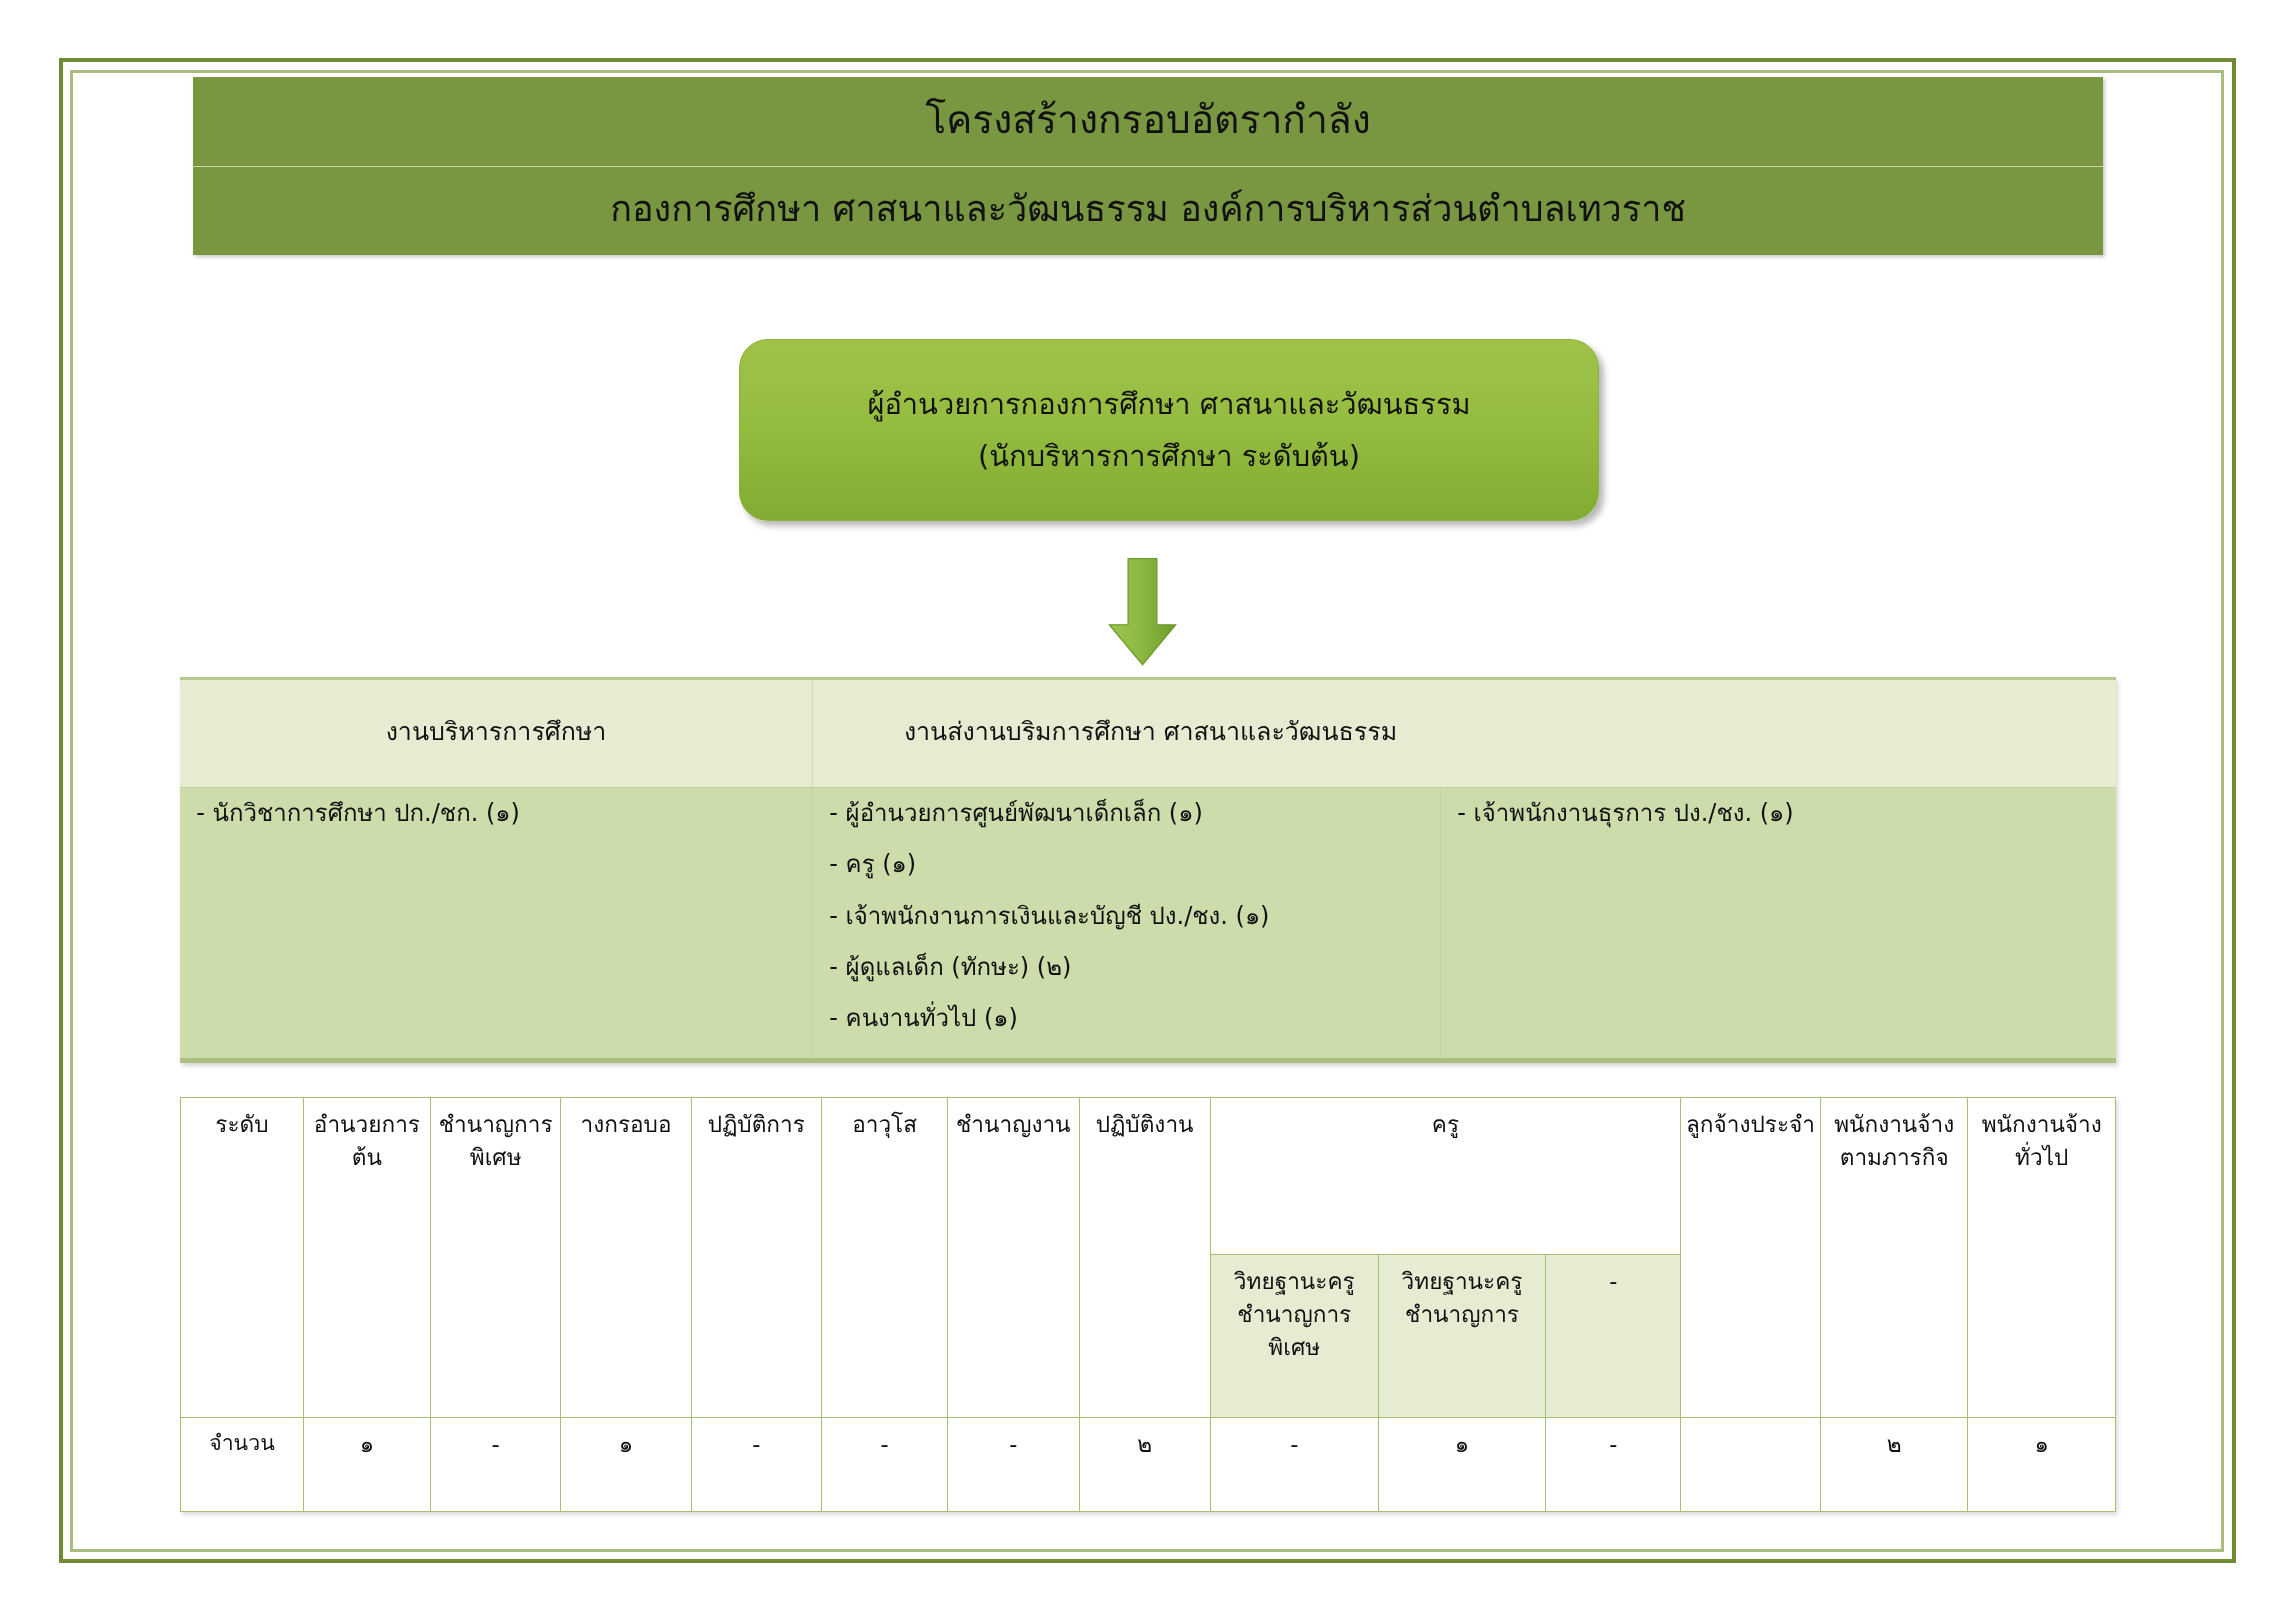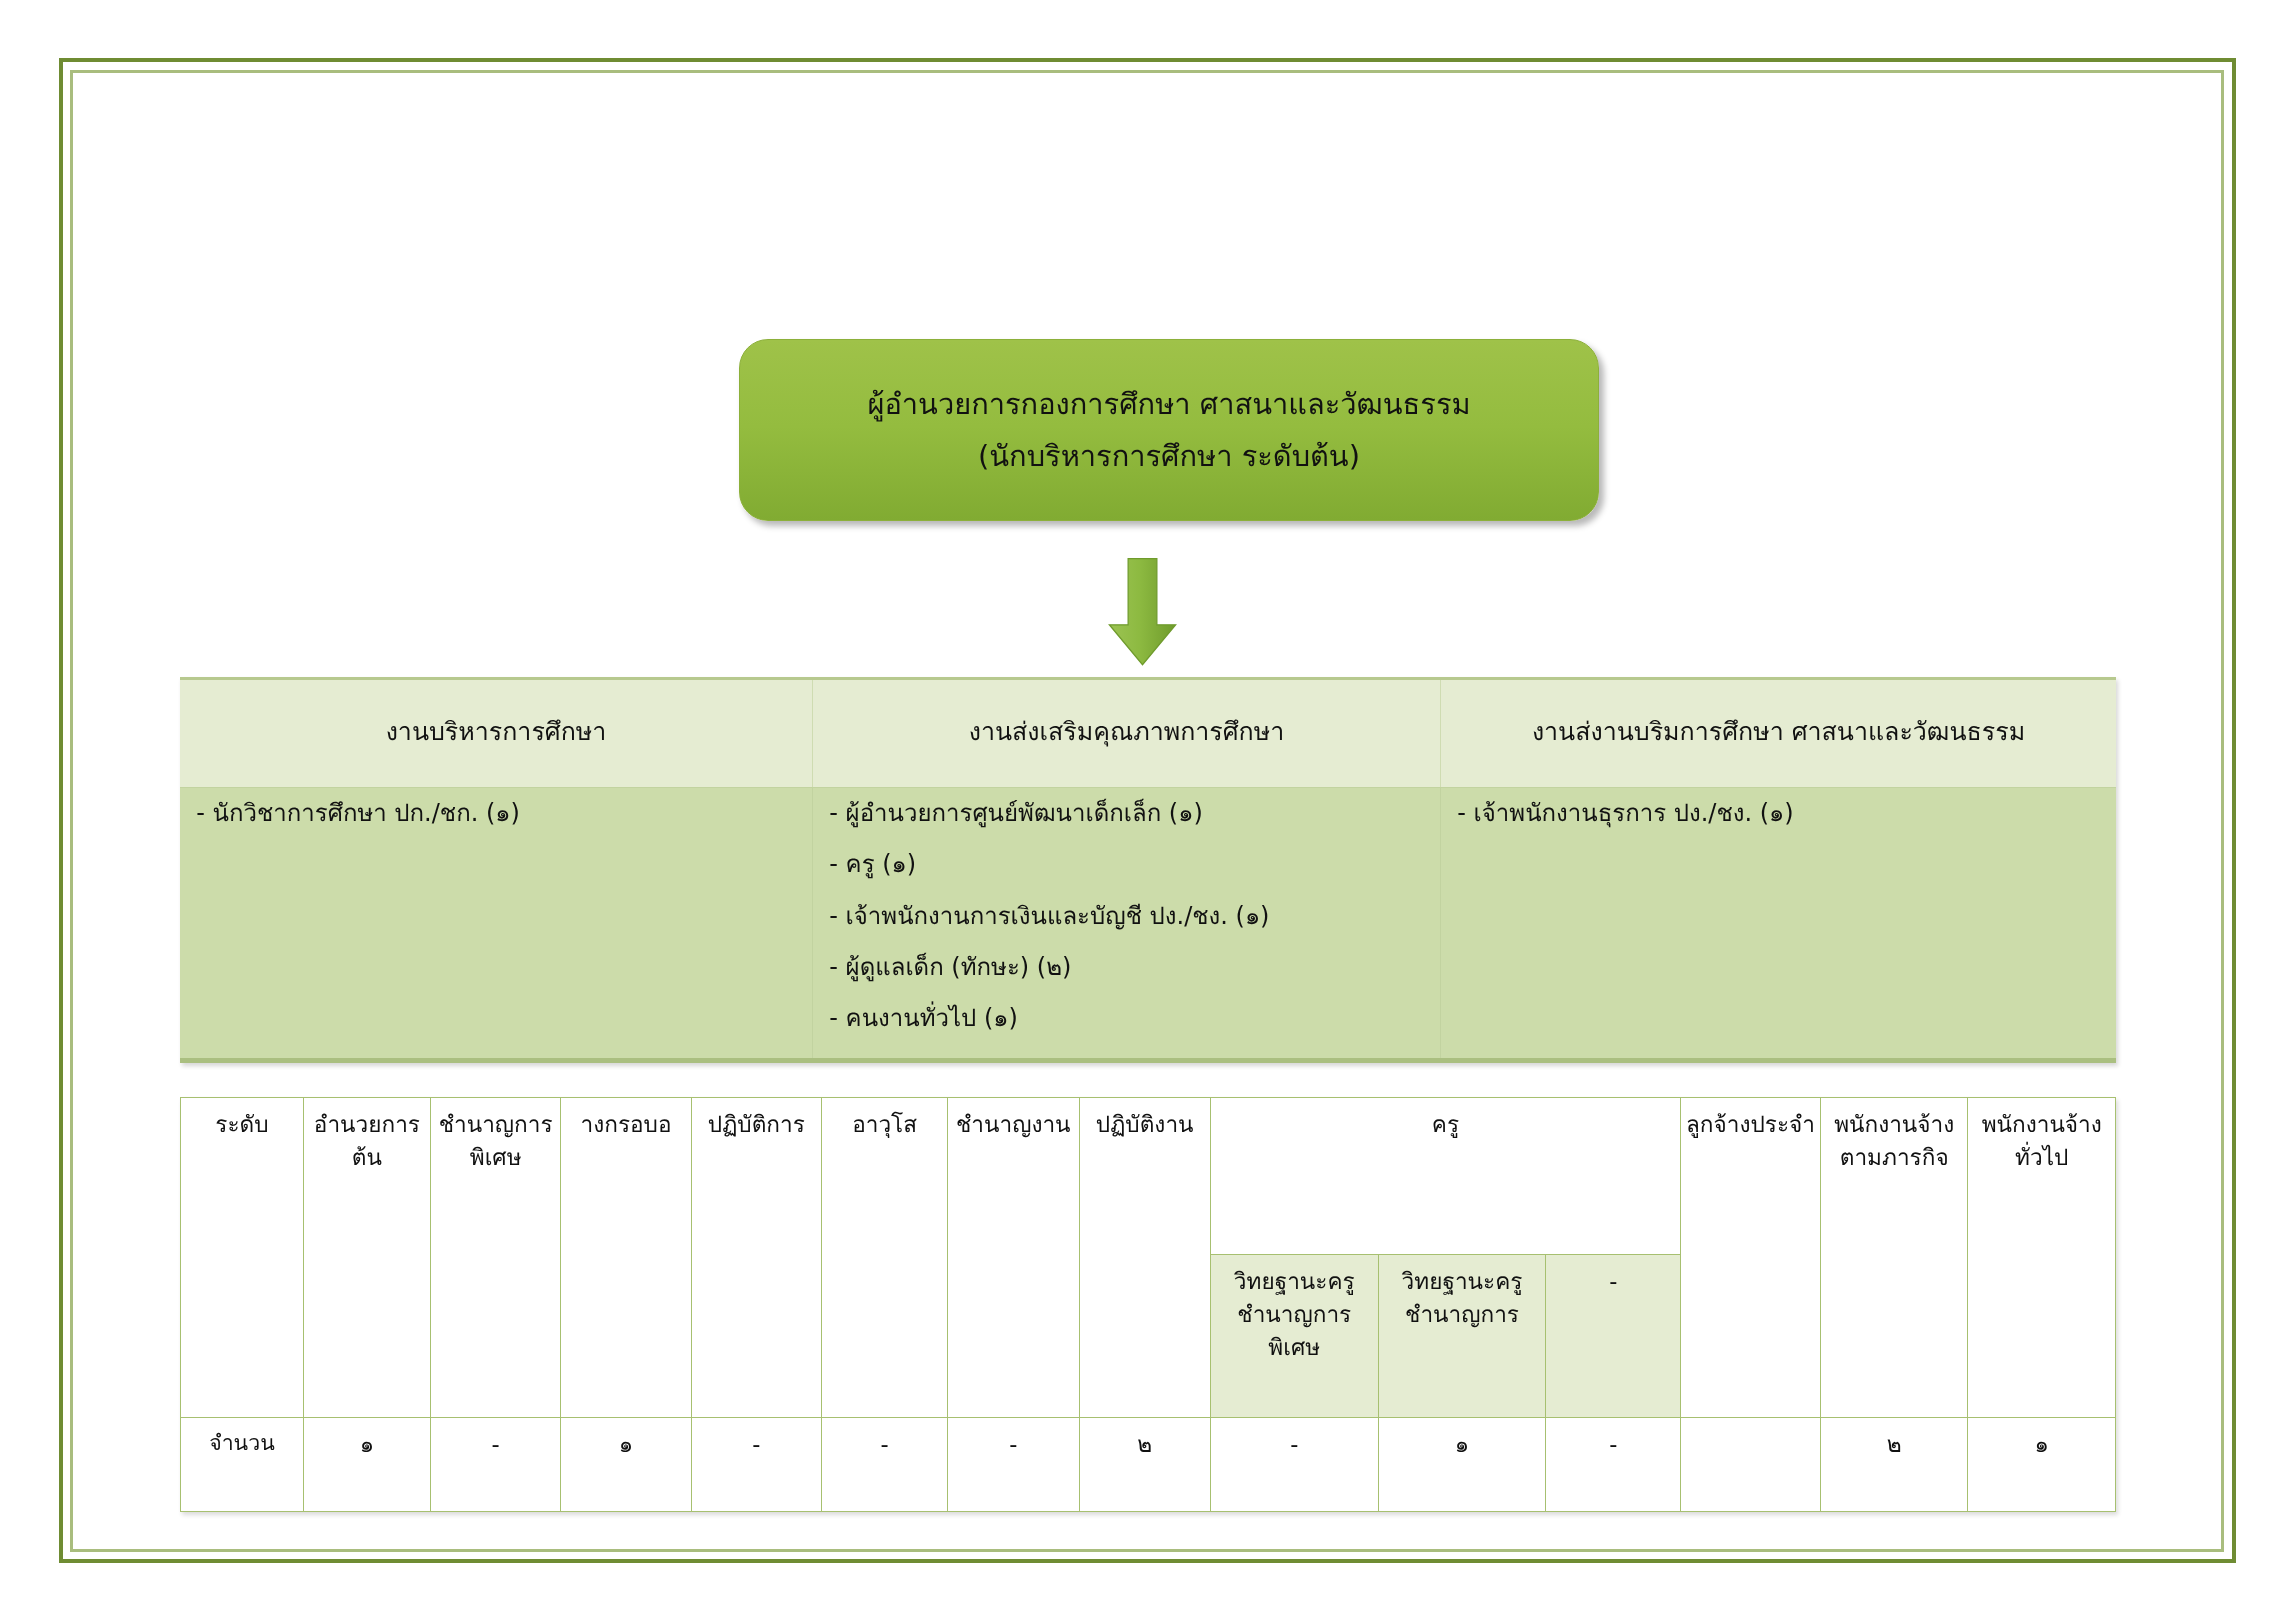--- a/index.html
+++ b/index.html
@@ -184,20 +184,24 @@
   .grid td.dash, .grid th.dash { font-size: 22.6px; }
 </style>
 </head>
 <body>
 
 <div id="page">
 
   <div class="frame-outer"></div>
   <div class="frame-inner"></div>
 
+  <div class="title-band">
+    <div class="title-line t1">โครงสร้างกรอบอัตรากำลัง</div>
+    <div class="title-line t2">กองการศึกษา ศาสนาและวัฒนธรรม  องค์การบริหารส่วนตำบลเทวราช</div>
+  </div>
 
   <div class="director-box">
     <div class="director-line">ผู้อำนวยการกองการศึกษา ศาสนาและวัฒนธรรม</div>
     <div class="director-line sub">(นักบริหารการศึกษา ระดับต้น)</div>
   </div>
 
   <div class="arrow-wrap">
     <svg width="75" height="113" viewBox="0 0 120 180" xmlns="http://www.w3.org/2000/svg">
       <defs>
         <linearGradient id="agrad" x1="0" y1="0" x2="1" y2="0">
@@ -206,21 +210,20 @@
           <stop offset="100%" stop-color="#6f9b2c"></stop>
         </linearGradient>
       </defs>
       <polygon points="37,2 83,2 83,108 113,108 60,172 7,108 37,108" fill="url(#agrad)" stroke="#6f9b2c" stroke-width="2"></polygon>
     </svg>
   </div>
 
   <div class="panel">
     <div class="panel-head">
       <div class="cell c-left">งานบริหารการศึกษา</div>
-      <div class="cell c-mid">งานส่งเสริมคุณภาพการศึกษา</div>
       <div class="cell c-right">งานส่งานบริมการศึกษา ศาสนาและวัฒนธรรม</div>
     </div>
     <div class="panel-body">
       <div class="col c-left">
         <div class="panel-item">- นักวิชาการศึกษา ปก./ชก. (๑)</div>
       </div>
       <div class="col c-mid">
         <div class="panel-item">- ผู้อำนวยการศูนย์พัฒนาเด็กเล็ก (๑)</div>
         <div class="panel-item">- ครู (๑)</div>
         <div class="panel-item">- เจ้าพนักงานการเงินและบัญชี ปง./ชง. (๑)</div>

